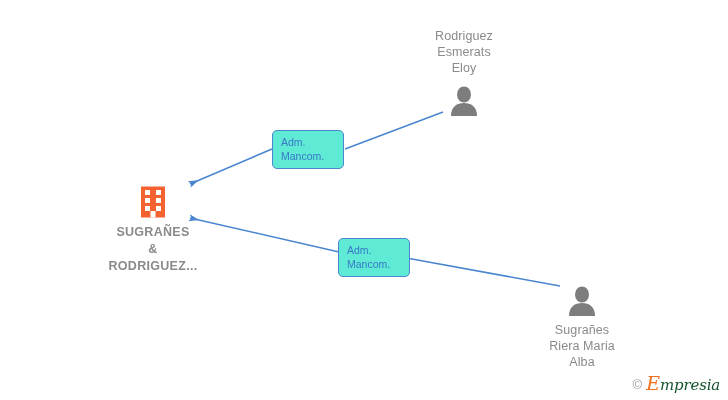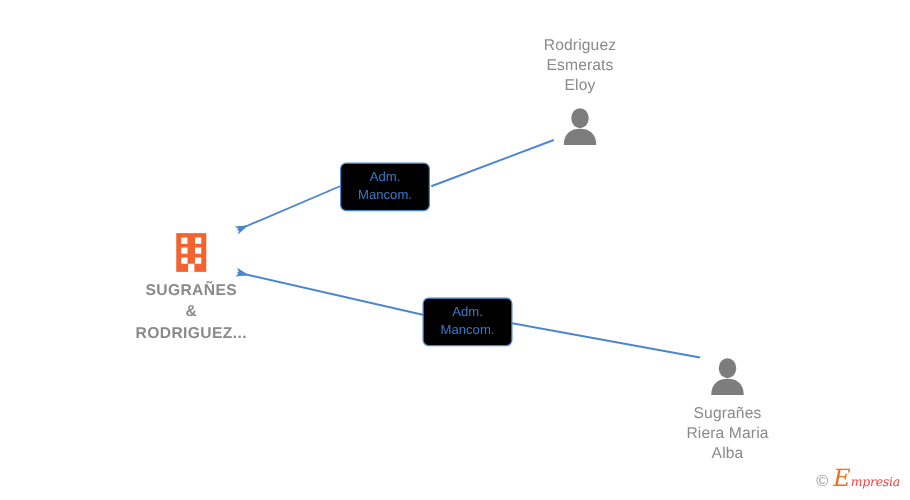--- a/index.html
+++ b/index.html
@@ -63,27 +63,26 @@
     font-weight: bold;
     color: #8a8a8a;
     letter-spacing: 0.3px;
     white-space: pre-line;
   }
 
   
   .edge-label {
     position: absolute;
     box-sizing: border-box;
-    background: #000000;
+    background: #5eead4;
     border: 1.4px solid #4a86d0;
     border-radius: 5px;
     color: #3a78c8;
     font-size: 10.5px;
     line-height: 14px;
-    text-align: center;
     padding: 4px 8px 5px 8px;
     white-space: pre-line;
     box-shadow: 0 0 0 0 rgba(0,0,0,0);
   }
 
   
   #watermark {
     position: absolute;
     right: 8px;
     bottom: 6px;
@@ -93,23 +92,23 @@
     user-select: none;
   }
   .wm-c {
     font-size: 13px;
     color: #9a9a9a;
     line-height: 1;
   }
   .wm-word {
     font-family: "DejaVu Serif", serif;
     font-style: italic;
-    font-size: 10px;
+    font-size: 15px;
     line-height: 1;
-    color: #ef4444;
+    color: #14532d;
     letter-spacing: -0.2px;
   }
   .wm-e {
     font-family: "DejaVu Serif", serif;
     font-style: italic;
     font-size: 19px;
     color: #f0701e;
     line-height: 1;
   }
 </style>

